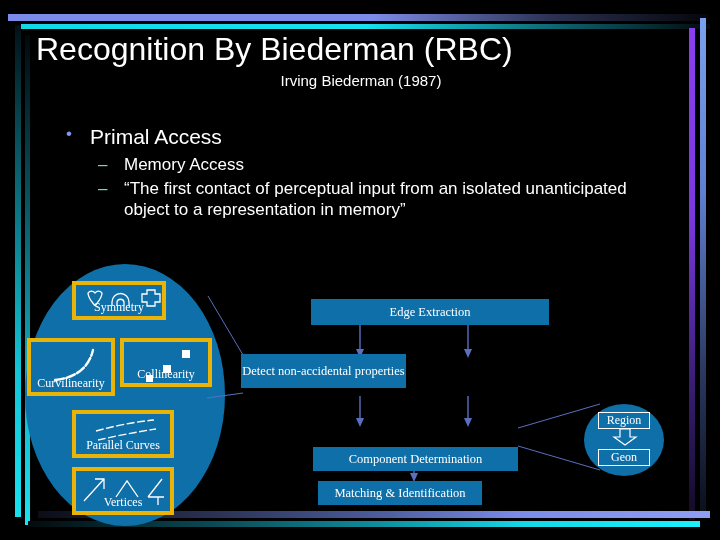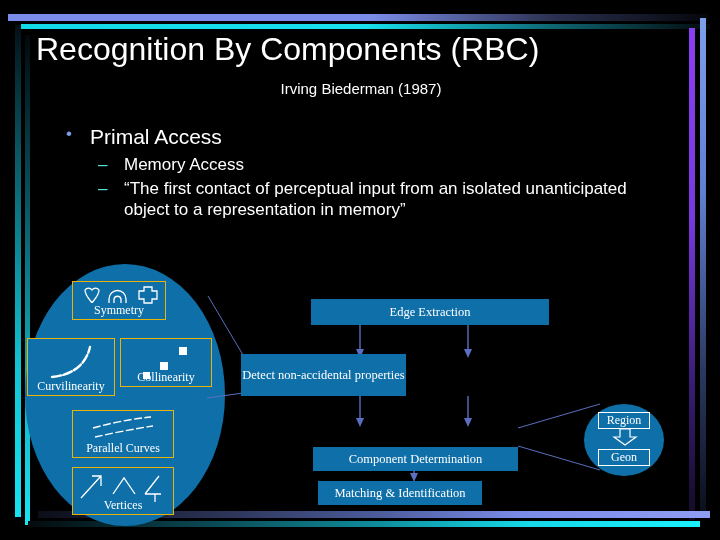--- a/index.html
+++ b/index.html
@@ -67,21 +67,21 @@
     position: absolute;
     left: 36px; top: 32px;
     width: 650px;
     color: #ffffff;
     font-size: 32px;
     line-height: 1.1;
     white-space: nowrap;
   }
   .subtitle {
     position: absolute;
-    left: 36px; top: 80px;
+    left: 36px; top: 72px;
     width: 650px;
     text-align: center;
     color: #ffffff;
     font-size: 15px;
   }
 
   
   .bullets { position: absolute; left: 54px; top: 124px; width: 620px; color:#fff; }
   .b1 {
     position: relative;
@@ -125,21 +125,21 @@
     position: absolute;
     left: 584px; top: 404px;
     width: 80px; height: 72px;
     background: #0f6fa8;
     border-radius: 50%;
   }
 
   
   .featbox {
     position: absolute;
-    border: 1px solid #eab308;
+    border: 4px solid #eab308;
     background: #0f6fa8;
     box-sizing: border-box;
   }
   .featlabel {
     position: absolute;
     left: 0; right: 0; bottom: 2px;
     text-align: center;
     color: #ffffff;
     font-family: "Liberation Serif", serif;
     font-size: 12px;
@@ -182,21 +182,21 @@
 
   <div class="bar-top-outer"></div>
   <div class="bar-top-inner"></div>
   <div class="bar-left-outer"></div>
   <div class="bar-left-inner"></div>
   <div class="bar-right-outer"></div>
   <div class="bar-right-inner"></div>
   <div class="bar-bot-outer"></div>
   <div class="bar-bot-inner"></div>
 
-  <div class="title">Recognition By Components (RBC)</div>
+  <div class="title">Recognition By Biederman (RBC)</div>
   <div class="subtitle">Irving Biederman (1987)</div>
 
   <div class="bullets">
     <div class="b1">Primal Access</div>
     <div class="b2">Memory Access</div>
     <div class="b2">“The first contact of perceptual input from an isolated unanticipated object to a representation in memory”</div>
   </div>
 
   <div class="diagram">
 
@@ -271,21 +271,21 @@
           <path d="M8 28 L28 6 M19 6 H28 V16" fill="none" stroke="#ffffff" stroke-width="1.3"></path>
           <path d="M40 24 L51 8 L62 24" fill="none" stroke="#ffffff" stroke-width="1.3"></path>
           <path d="M72 24 L86 6 M72 24 H88 M82 24 V32" fill="none" stroke="#ffffff" stroke-width="1.3"></path>
         </svg>
       </div>
       <div class="featlabel">Vertices</div>
     </div>
 
     <div class="pbox" style="left:311px; top:299px; width:238px; height:26px;">Edge Extraction</div>
 
-    <div class="pbox" style="left:241px; top:354px; width:165px; height:42px;">Detect non-accidental properties</div>
+    <div class="pbox" style="left:241px; top:354px; width:165px; height:34px;">Detect non-accidental properties</div>
 
 
     <div class="pbox" style="left:313px; top:447px; width:205px; height:24px;">Component Determination</div>
 
     <div class="pbox" style="left:318px; top:481px; width:164px; height:24px;">Matching &amp; Identification</div>
 
     <div class="circle-rg"></div>
     <div class="minibox" style="left:598px; top:412px; width:52px; height:17px;">Region</div>
     <svg class="svg-layer" style="left:598px; top:428px;" width="60" height="18">
       <path d="M22 1 H32 V9 H38 L27 17 L16 9 H22 Z" fill="none" stroke="#ffffff" stroke-width="1.2"></path>

